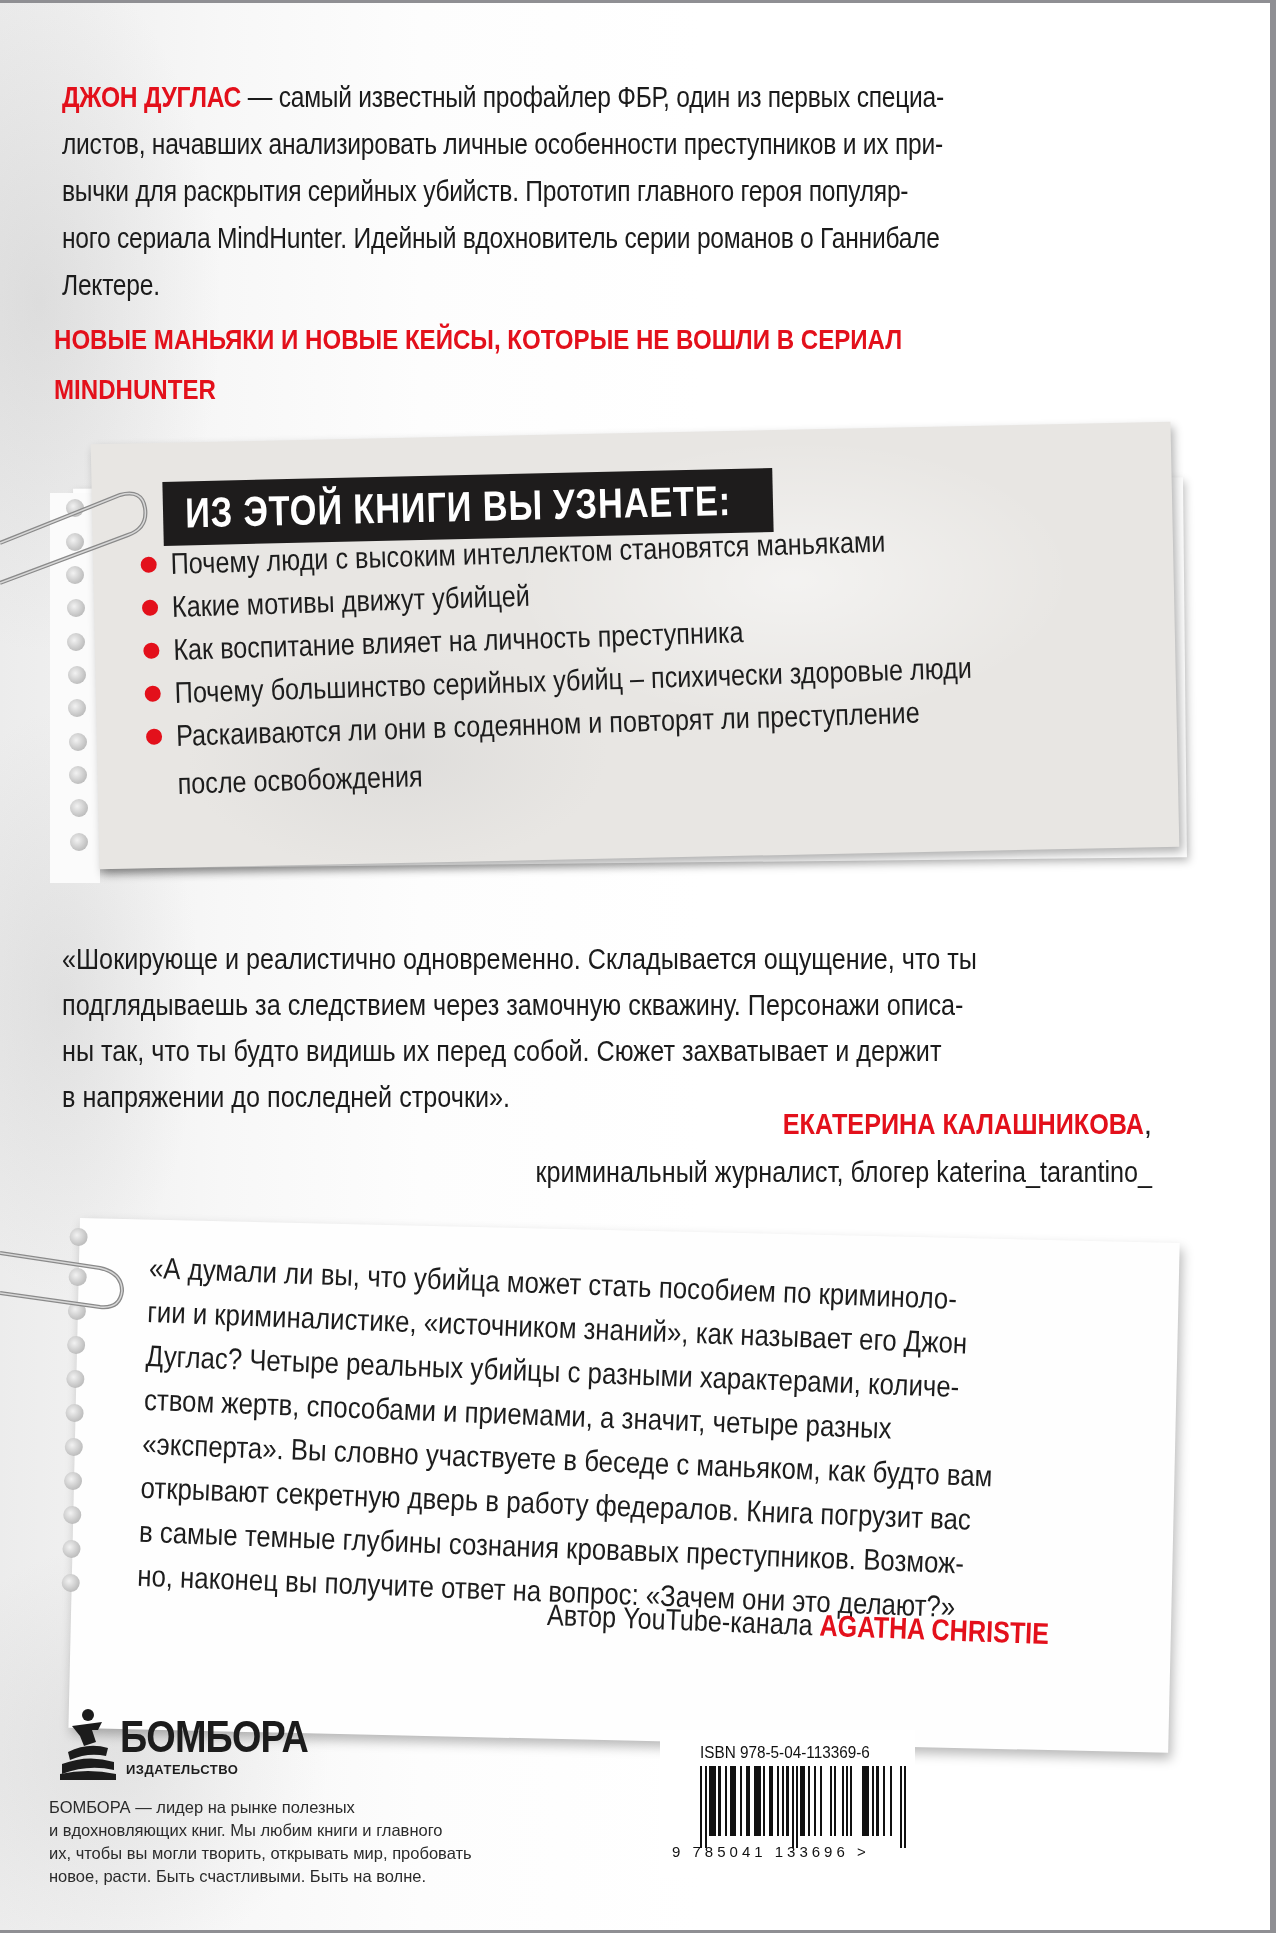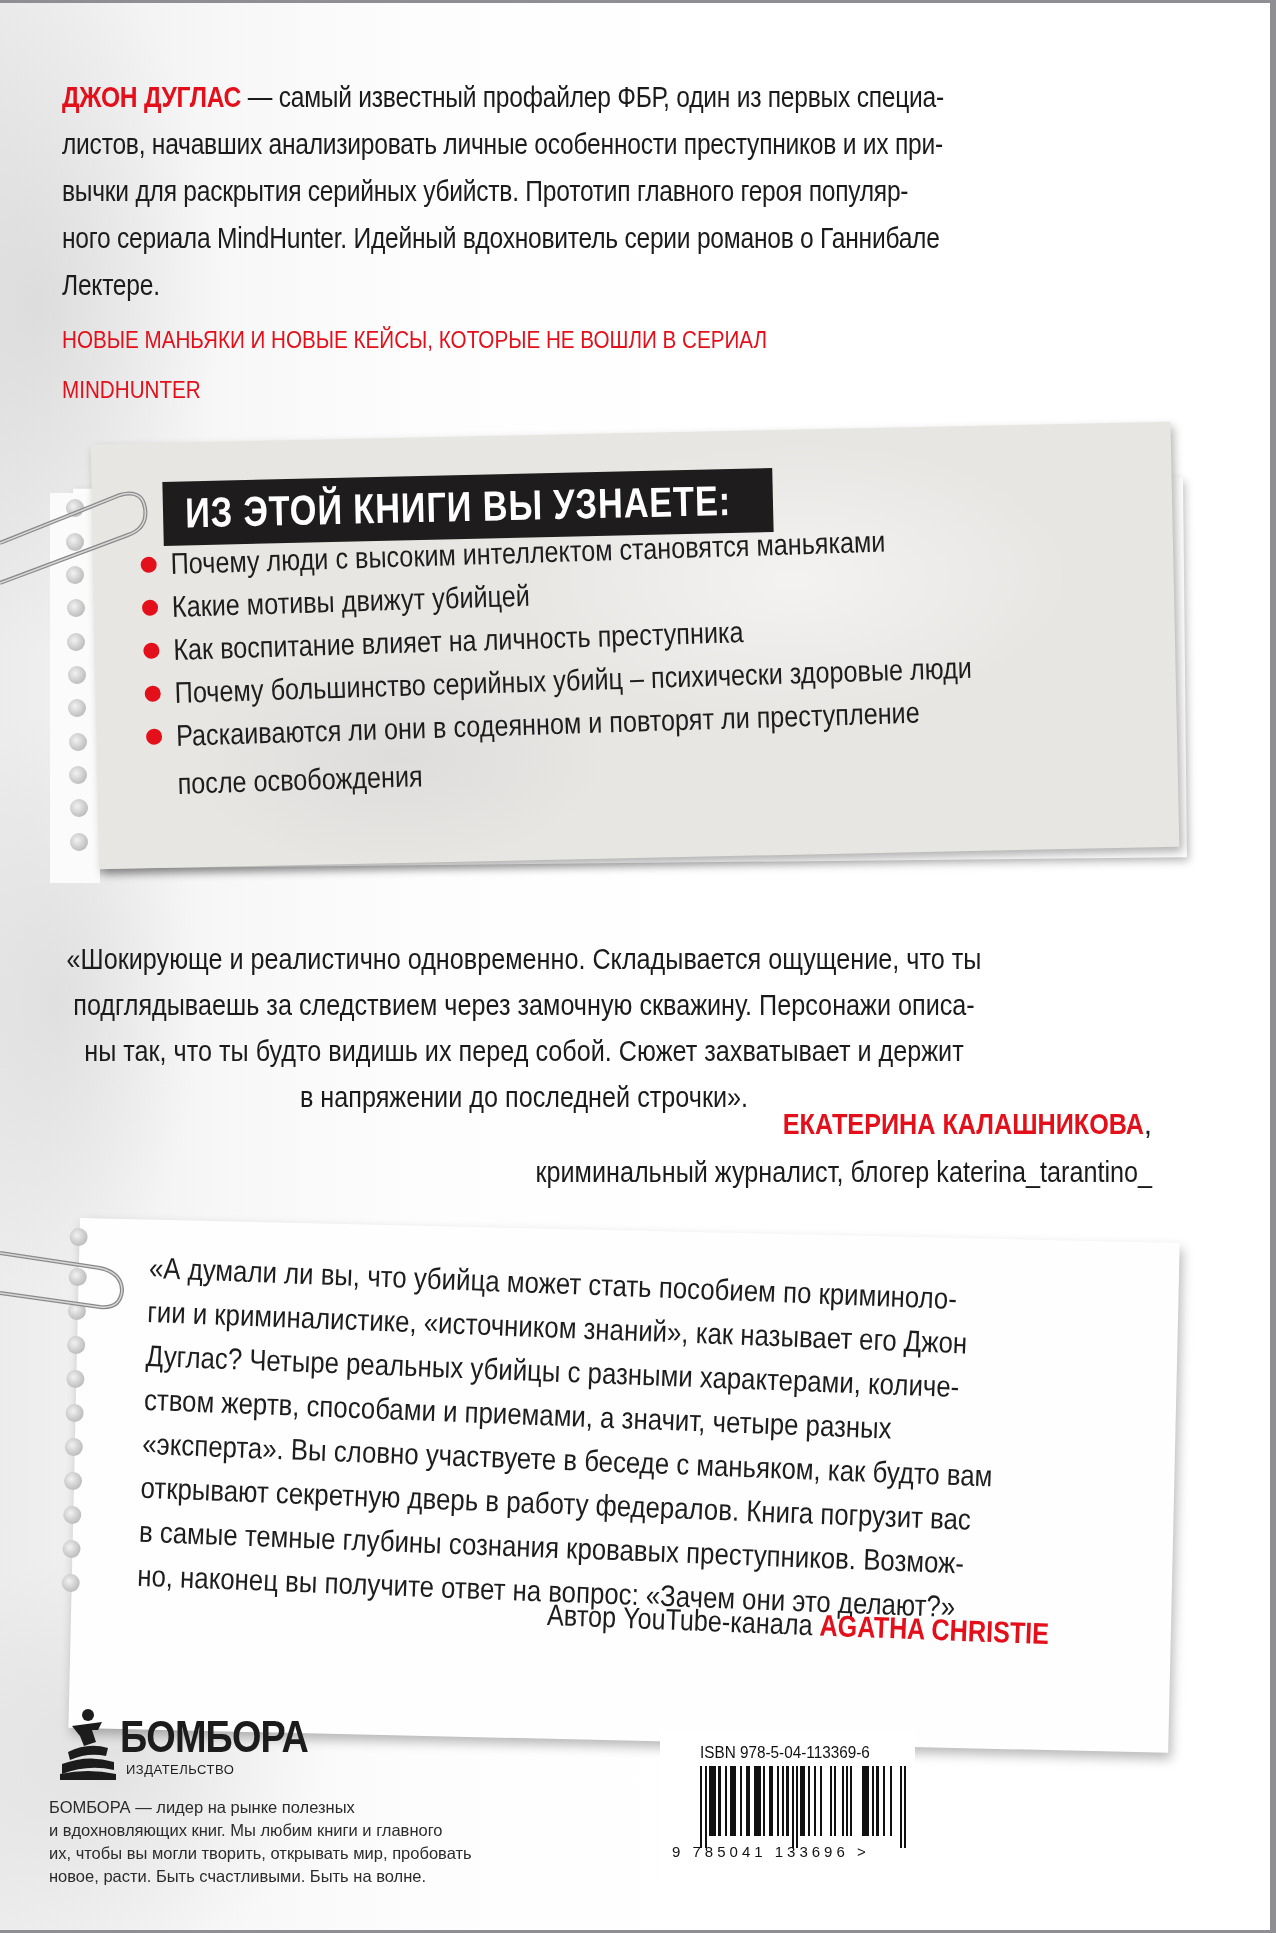--- a/index.html
+++ b/index.html
@@ -22,22 +22,22 @@
   .intro {
     position: absolute; left: 62px; top: 70px; width: 1100px;
     font-size: 30px; line-height: 47px; color: #1b1b1b;
     letter-spacing: -0.3px;
   }
   .intro .line { white-space: nowrap; transform: scaleX(0.82); transform-origin: left center; height: 47px; }
   .red { color: #e3101b; }
   .bold { font-weight: bold; }
 
   .headline {
-    position: absolute; left: 62px; top: 312px;
-    font-size: 24px; line-height: 50px; font-weight: normal; color: #e3101b;
+    position: absolute; left: 54px; top: 312px;
+    font-size: 28px; line-height: 50px; font-weight: bold; color: #e3101b;
   }
   .headline .line { white-space: nowrap; transform: scaleX(0.86); transform-origin: left center; }
 
   
   .card1-back {
     position: absolute; left: 75px; top: 480px; width: 1110px; height: 380px;
     background: #fdfdfd; transform: rotate(-0.6deg);
     box-shadow: 2px 4px 8px rgba(0,0,0,0.25);
   }
   .card1 {
@@ -77,21 +77,21 @@
   .bullet .dot {
     position: absolute; left: 0; top: 14px; width: 16px; height: 16px; border-radius: 50%;
     background: #e3101b;
   }
   .bullet .txt { position: absolute; left: 30px; top: 0; transform: scaleX(0.84); transform-origin: left center; }
   .bullet.cont .txt { left: 30px; }
 
   
   .quote1 {
     position: absolute; left: 62px; top: 933px; width: 1100px;
-    font-size: 30px; line-height: 46px; color: #1b1b1b; text-align: center;
+    font-size: 30px; line-height: 46px; color: #1b1b1b;
   }
   .quote1 .line { white-space: nowrap; height: 46px; transform: scaleX(0.84); transform-origin: left center; }
   .q1-author {
     position: absolute; right: 118px; top: 1098px; text-align: left;
     font-size: 30px; line-height: 46px;
   }
   .q1-author .name { color: #e3101b; font-weight: bold; white-space: nowrap; display: inline-block; transform: scaleX(0.84); transform-origin: right center; }
   .q1-author .comma { color: #1b1b1b; }
   .q1-role {
     position: absolute; right: 118px; top: 1146px; font-size: 30px; line-height: 46px; color: #1b1b1b;
@@ -120,21 +120,21 @@
   .clip { position: absolute; }
 
   
   .logo { position: absolute; left: 58px; top: 1705px; width: 200px; height: 75px; }
   .logo .mark { position: absolute; left: 0; top: 0; width: 60px; height: 72px; }
   .logo .brand {
     position: absolute; left: 62px; top: 4px; font-size: 44px; font-weight: bold; color: #1c1c1c;
     white-space: nowrap; transform: scaleX(0.86); transform-origin: left top; letter-spacing: -1px;
   }
   .logo .sub {
-    position: absolute; left: 68px; top: 54px; font-size: 13px; font-weight: normal; color: #1c1c1c;
+    position: absolute; left: 68px; top: 54px; font-size: 13px; font-weight: bold; color: #1c1c1c;
     letter-spacing: 0.5px; white-space: nowrap;
   }
   .pub-text {
     position: absolute; left: 49px; top: 1793px; width: 520px;
     font-size: 16.5px; line-height: 23px; color: #2b2b2b;
   }
   .pub-text .line { white-space: nowrap; }
 
   
   .barcode-box {

